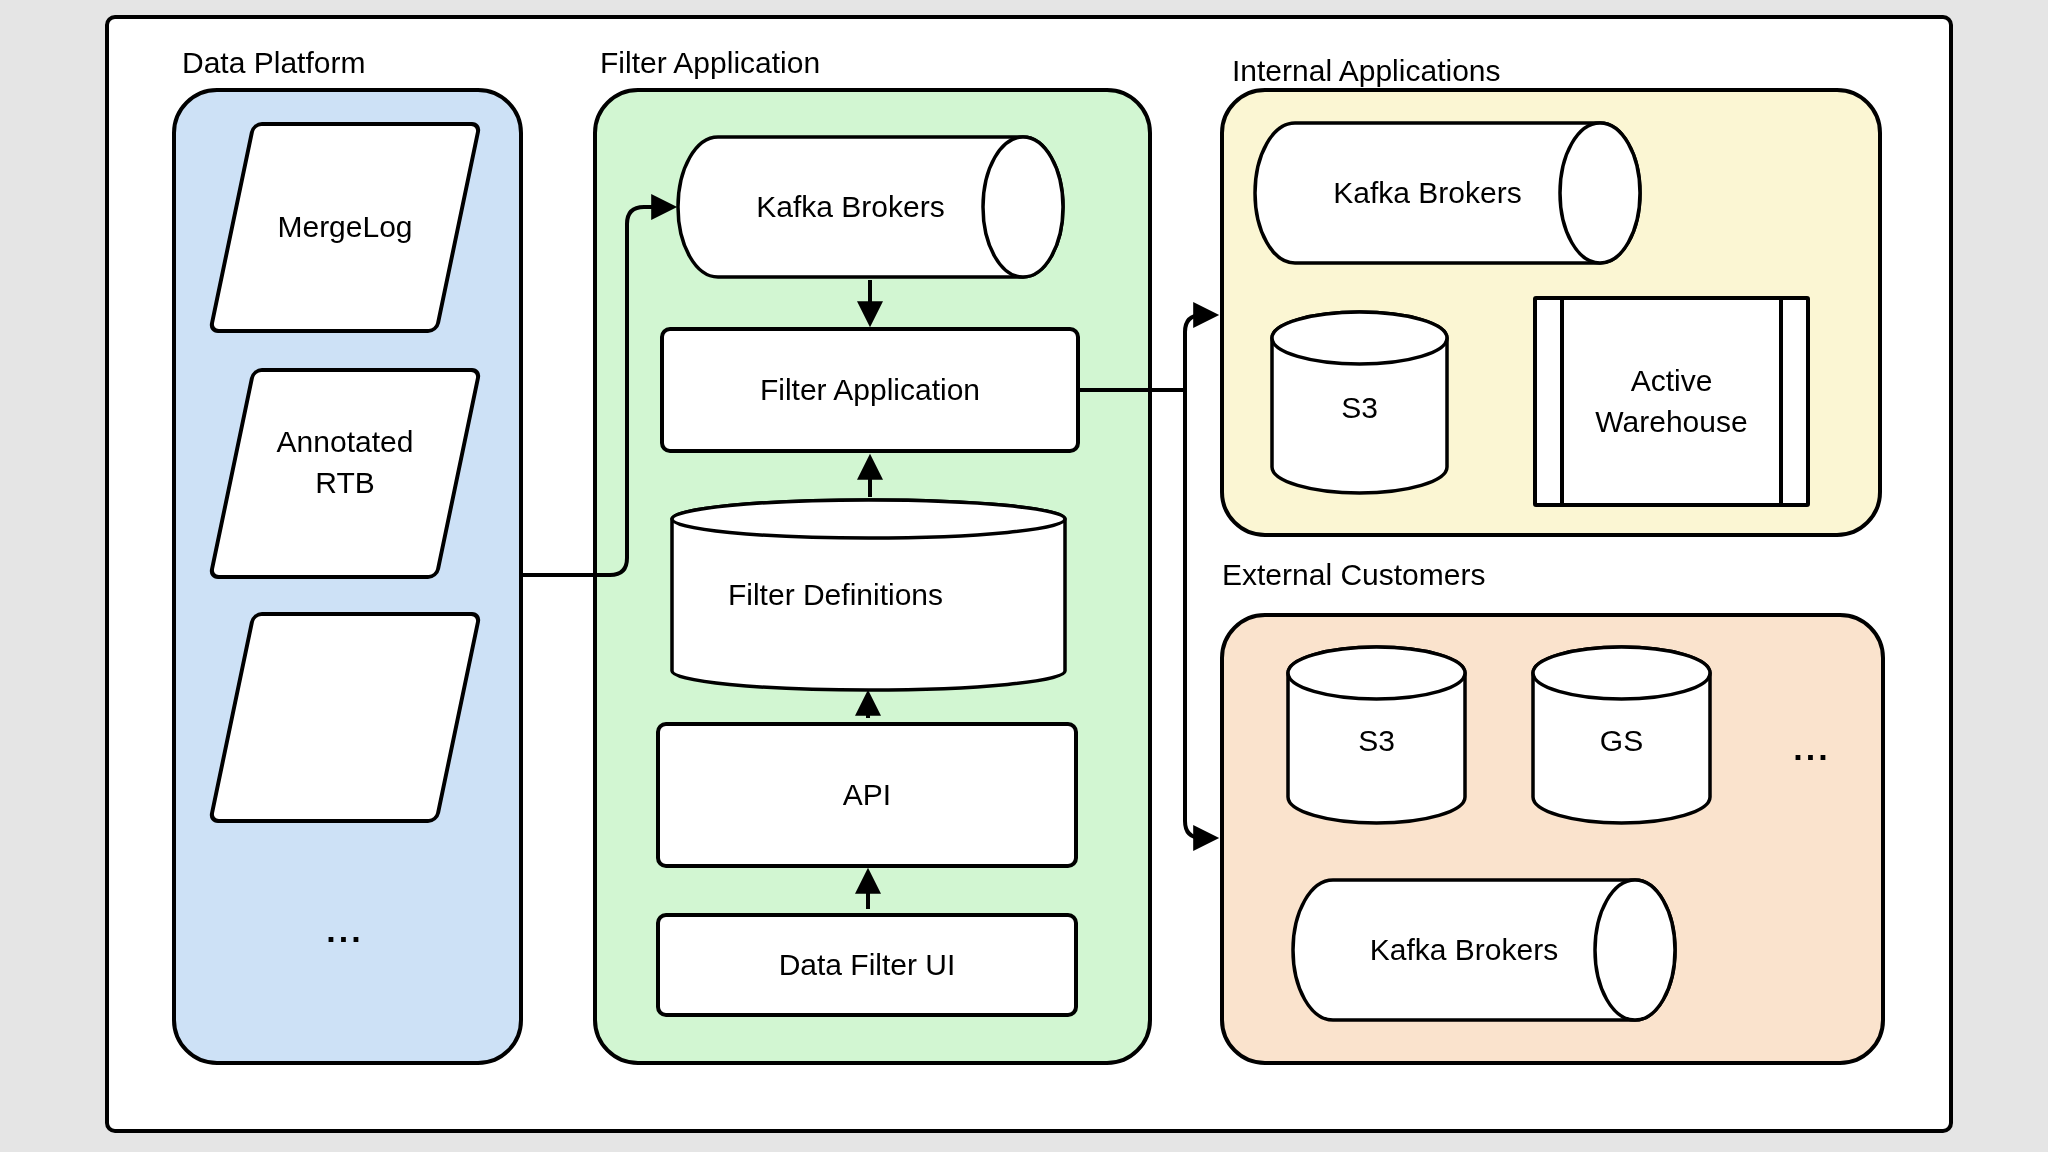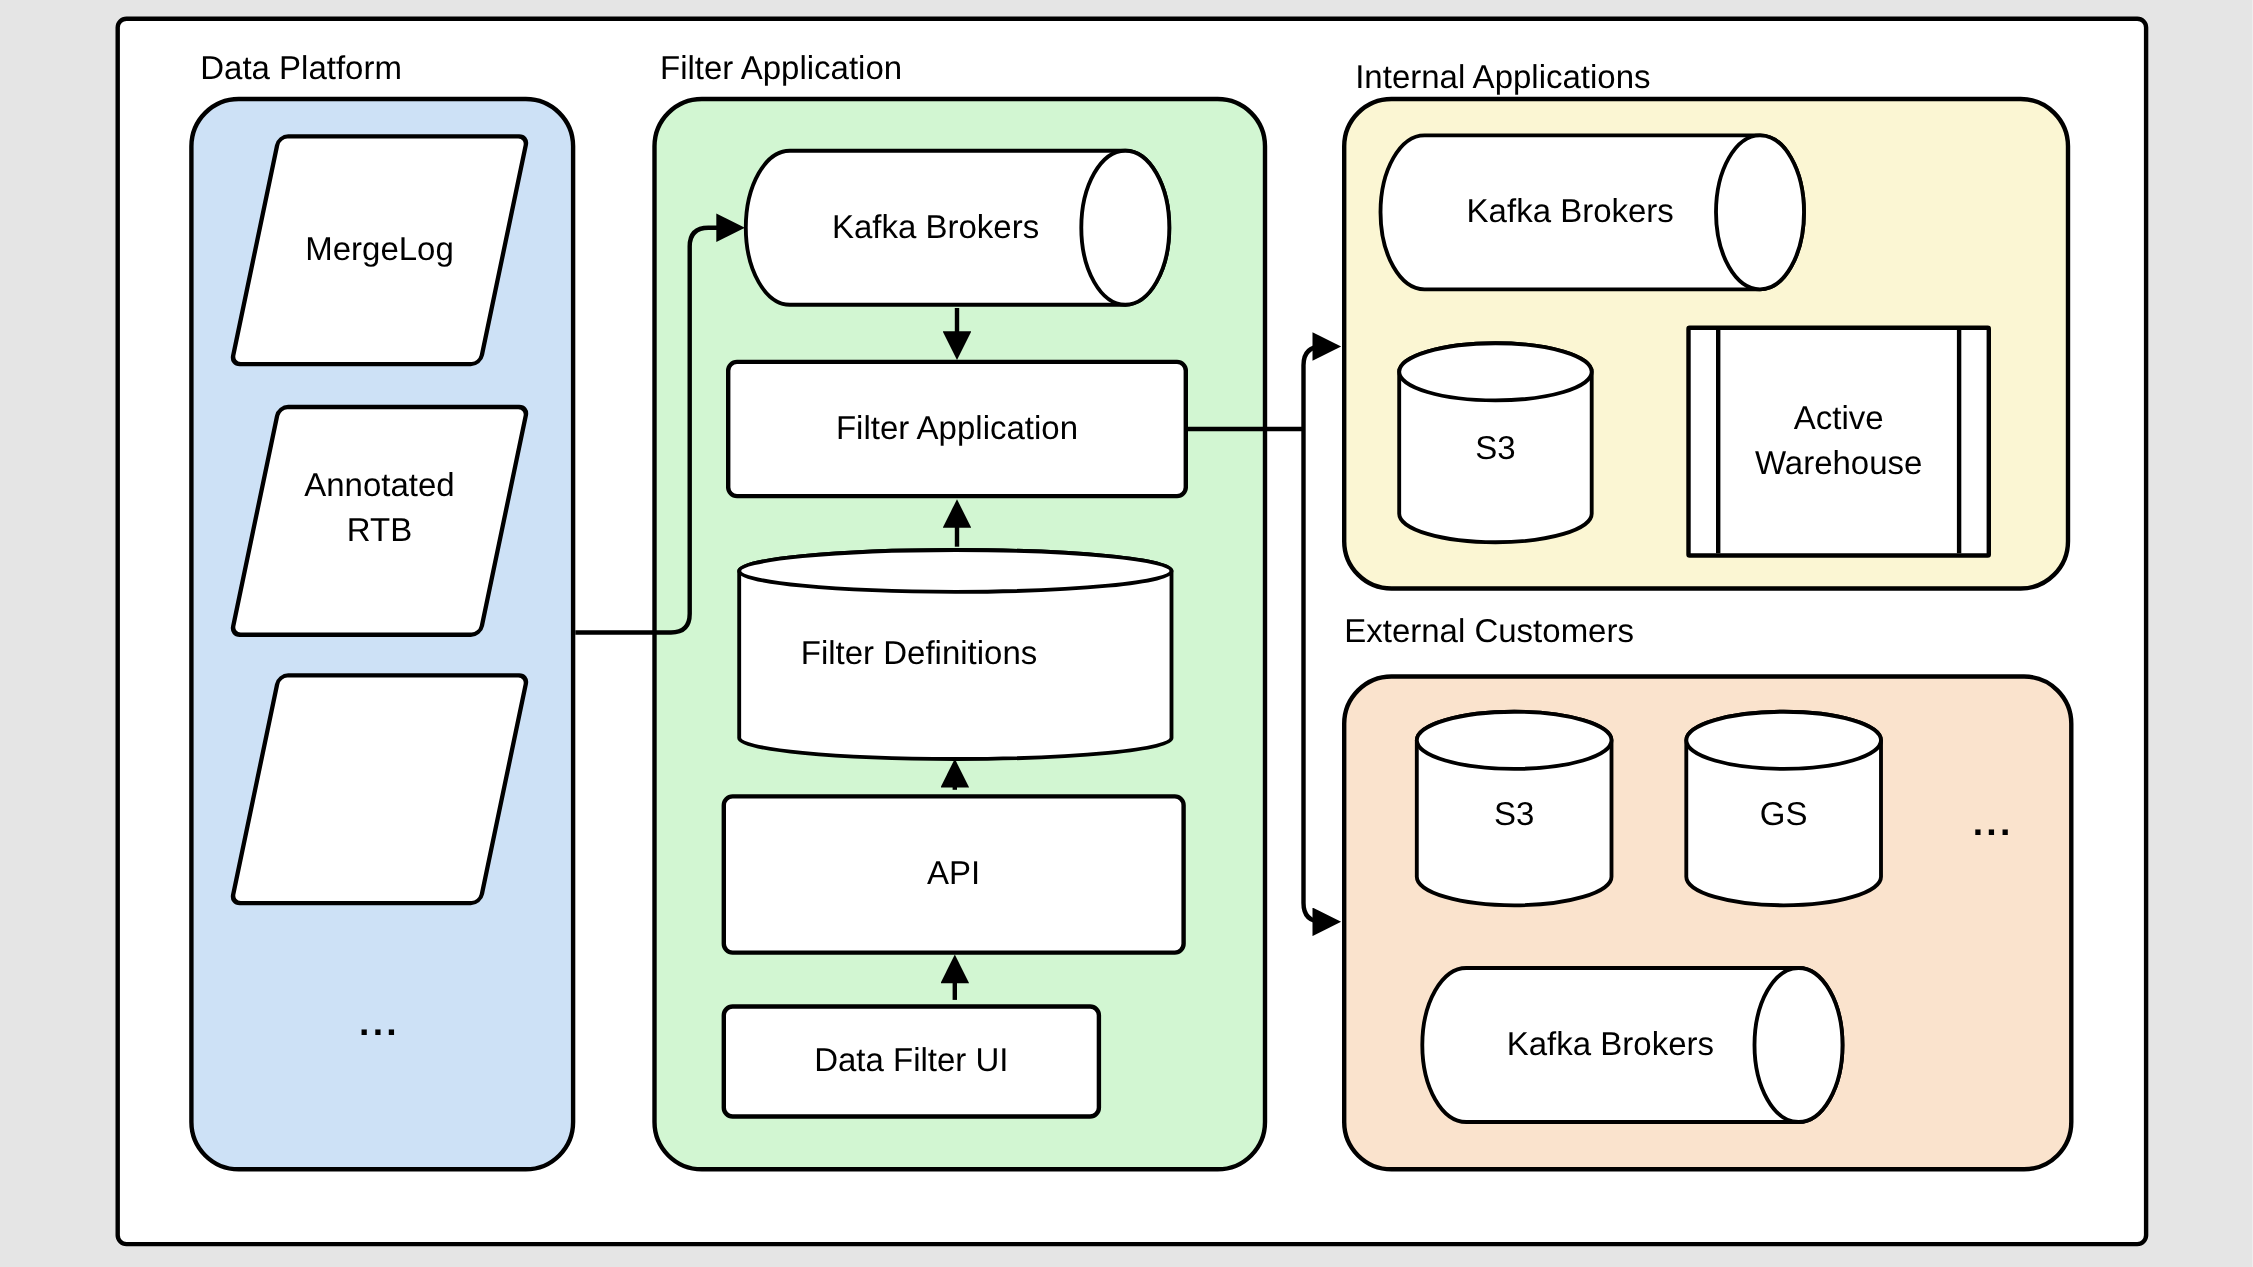--- a/index.html
+++ b/index.html
@@ -49,21 +49,21 @@
     <div class="para-shape"></div>
   </div>
   <div class="abs dots" style="left:208px;top:900px;width:274px;height:60px;">...</div>
 
   <div class="abs node-rect" style="left:660px;top:327px;width:420px;height:126px;">
     <span>Filter Application</span>
   </div>
   <div class="abs node-rect" style="left:656px;top:722px;width:422px;height:146px;">
     <span>API</span>
   </div>
-  <div class="abs node-rect" style="left:656px;top:913px;width:345px;height:104px;">
+  <div class="abs node-rect" style="left:656px;top:913px;width:422px;height:104px;">
     <span>Data Filter UI</span>
   </div>
 
   <div class="abs node-rect" style="left:1533px;top:296px;width:277px;height:211px;border-radius:3px;">
     <div class="aw-line" style="left:23px;"></div>
     <div class="aw-line" style="right:23px;"></div>
     <span style="display:inline-block;max-width:200px;">Active Warehouse</span>
   </div>
 
   <svg width="2048" height="1152" viewBox="0 0 2048 1152">

